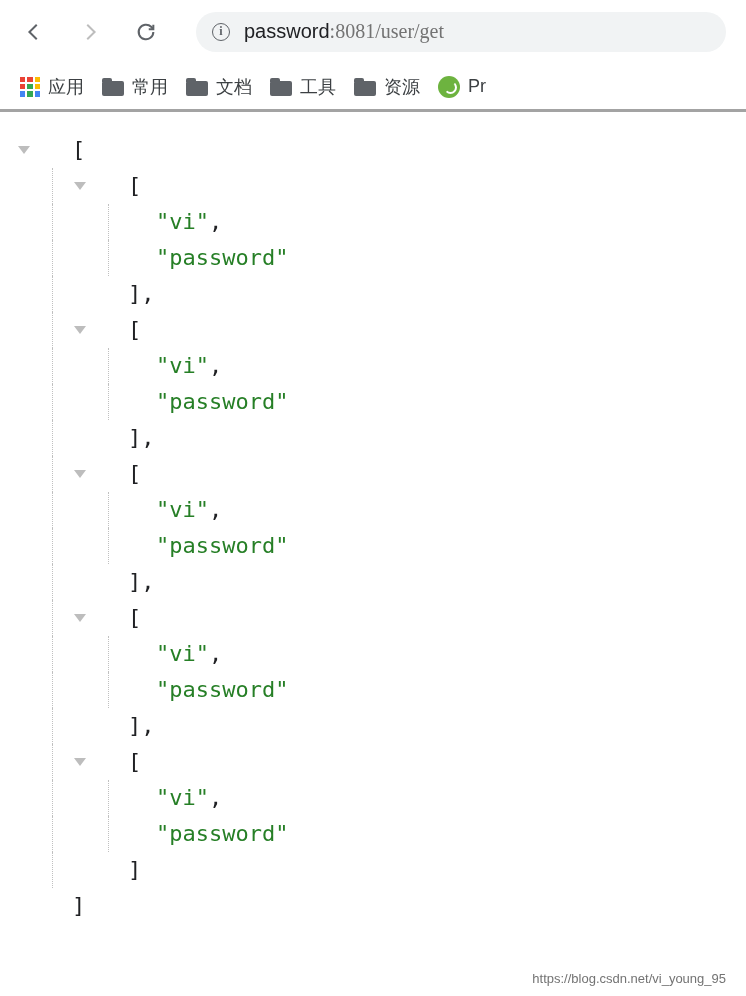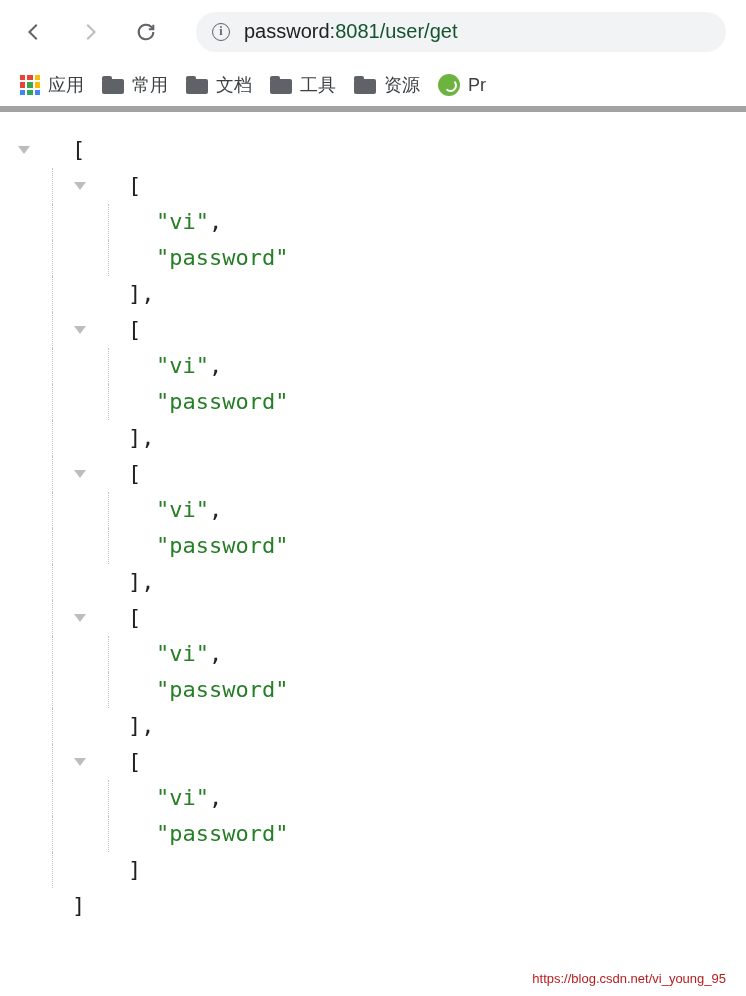--- a/index.html
+++ b/index.html
@@ -52,27 +52,27 @@
       font-size: 12px;
       font-weight: bold;
       color: #5f6368;
       font-family: Georgia, serif;
     }
     .url {
       font-size: 20px;
       color: #202124;
       cursor: text;
     }
-    .url .port-path { color: #14532d; }
+    .url .port-path { color: #737373; font-family: Liberation Serif, serif; }
     .bookmarks-bar {
       display: flex;
       height: 48px;
       padding: 0 20px;
       gap: 18px;
-      border-bottom: 6px solid #a3a3a3;
+      border-bottom: 3px solid #a3a3a3;
     }
     .apps-grid {
       width: 20px;
       height: 20px;
       display: grid;
       grid-template-columns: repeat(3, 1fr);
       grid-template-rows: repeat(3, 1fr);
       gap: 2px;
     }
     .apps-grid span { width: 100%; height: 100%; }
@@ -174,21 +174,21 @@
       padding-left: 6px;
     }
     .bracket { color: #202124; }
     .string { color: #267f26; }
     .comma { color: #202124; }
     .watermark {
       position: absolute;
       bottom: 10px;
       right: 20px;
       font-size: 13px;
-      color: #b91c1c;
+      color: #737373;
       font-family: -apple-system, sans-serif;
     }
   </style>
 </head>
 <body>
 
 <div class="toolbar">
   <div class="nav-btn">
     <svg viewBox="0 0 24 24" fill="none" stroke="#5f6368" stroke-width="2.2">
         <path d="M15 4l-8 8 8 8"></path>

